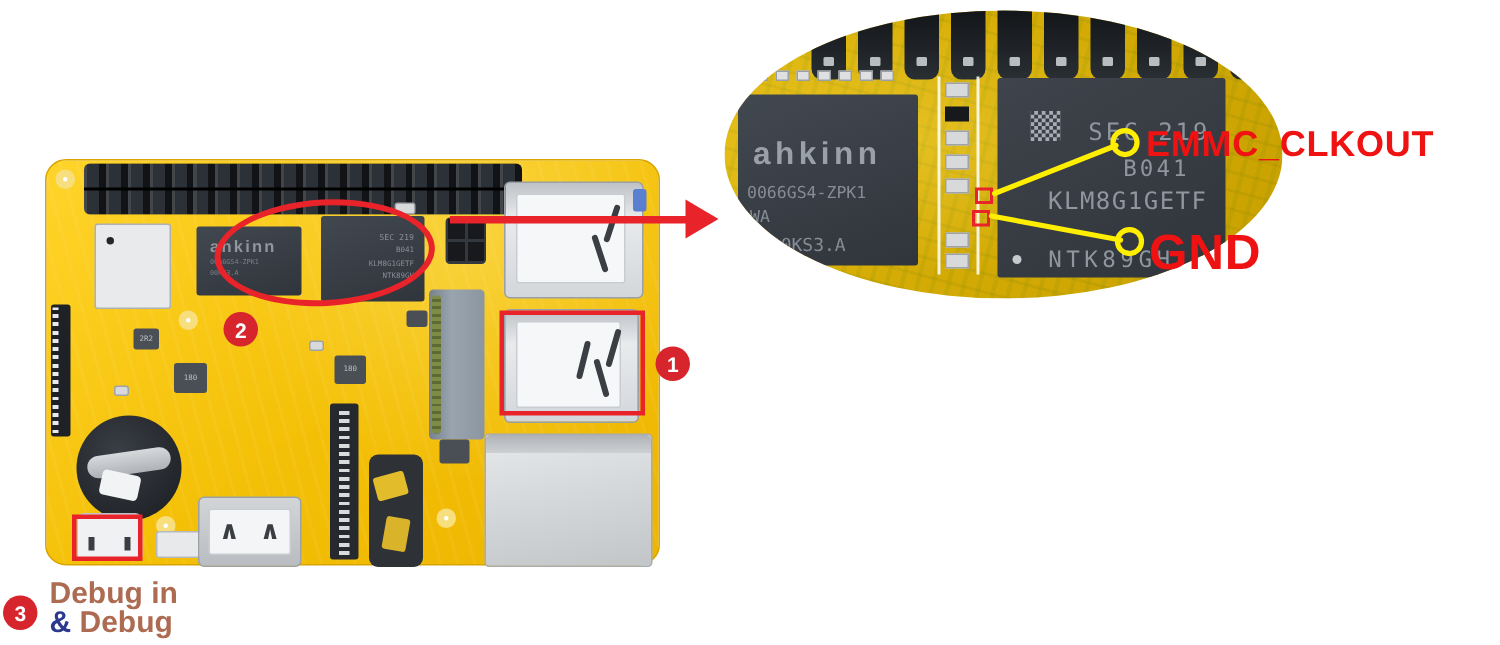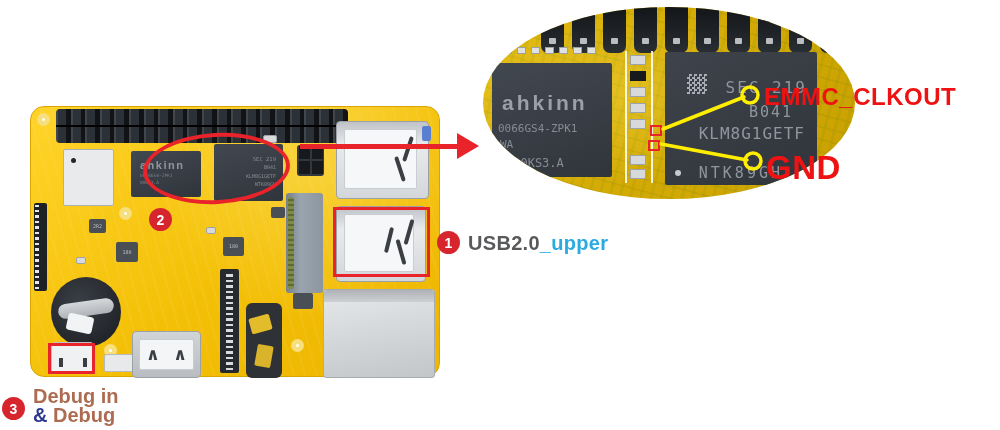--- a/index.html
+++ b/index.html
@@ -292,23 +292,20 @@
     <line x1="663" y1="129" x2="744" y2="97" stroke="#FFEE00" stroke-width="3.5" stroke-linecap="round"></line>
     <line x1="661" y1="144" x2="747" y2="160" stroke="#FFEE00" stroke-width="3.5" stroke-linecap="round"></line>
     <circle cx="750" cy="95" r="8" fill="none" stroke="#FFEE00" stroke-width="3.5"></circle>
     <circle cx="753" cy="161" r="8" fill="none" stroke="#FFEE00" stroke-width="3.5"></circle>
   </svg>
 
   <div class="abs lbl-red lbl-clkout">EMMC_CLKOUT</div>
   <div class="abs lbl-red lbl-gnd">GND</div>
 
   <div class="abs badge b1">1</div>
-  <div class="abs usb-label">
-    <span class="main">USB2.0</span><span class="suffix">_upper</span>
-  </div>
 
   <div class="abs badge b2">2</div>
 
   <div class="abs badge b3">3</div>
   <div class="abs power-label">
     <div>Debug in</div>
     <div><span class="amp">&amp;</span> <span>Debug</span></div>
   </div>
 
 </div>

